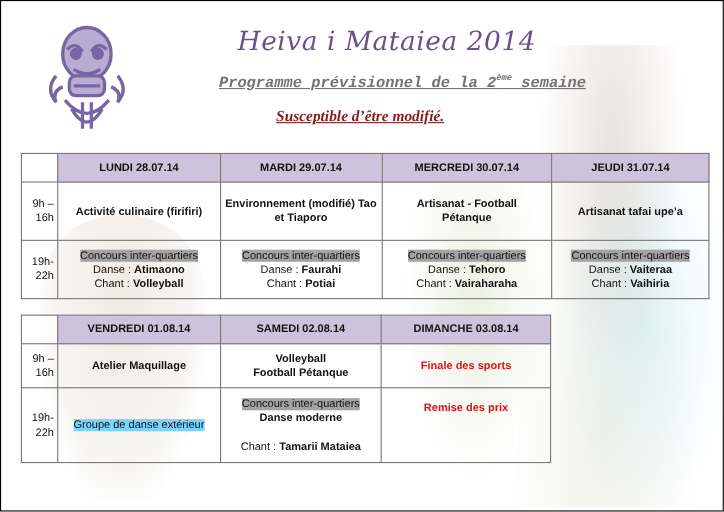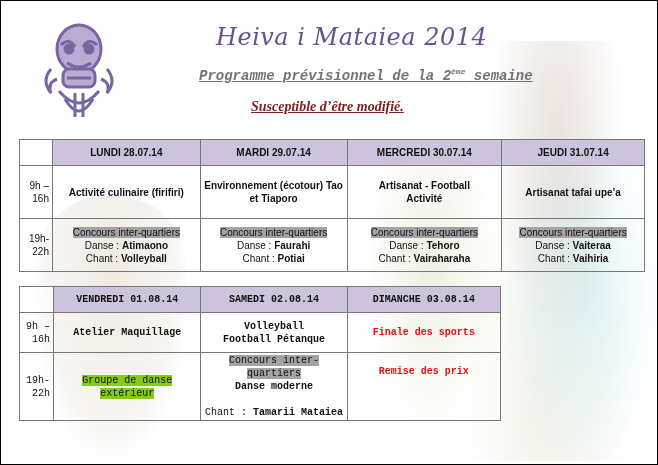--- a/index.html
+++ b/index.html
@@ -14,24 +14,24 @@
   .subtitle{position:absolute;left:198px;top:66px;font-family:Liberation Mono, monospace;font-weight:bold;font-style:italic;font-size:14px;text-decoration:underline;color:#737373;white-space:nowrap;}
   .subtitle sup{font-size:8px;}
   .note{position:absolute;left:250px;top:98px;font-family:"Liberation Serif",serif;font-weight:bold;font-style:italic;font-size:14px;text-decoration:underline;color:#7f1d1d;}
   table.sched{position:absolute;border-collapse:collapse;font-size:10px;color:#111;}
   table.sched td{border:1px solid #777;text-align:center;vertical-align:middle;padding:0 3px;line-height:13px;}
   table.sched td.hdr{background:#cdc3dd;font-weight:bold;height:25px;}
   table.sched td.corner{background:rgba(255,255,255,0.6);}
   table.sched td.time{text-align:right;padding-left:6px;}
   .bold{font-weight:bold;}
   .hl-cyan{background:#a3a3a3;}
-  .hl-yellow{background:#84cc16;}
+  .hl-yellow{background:#7dd3fc;}
   .red{color:#e01010;font-weight:bold;}
   #t1{left:18px;top:138px;width:626px;}
-  #t2{left:18px;top:285px;width:482px;font-family:Liberation Mono, monospace;}
+  #t2{left:18px;top:285px;width:482px;}
 </style>
 </head>
 <body>
 
 <div class="frame">
   <div class="bg-girl"></div>
   <div class="bg-leaf"></div>
   <div class="bg-boy"></div>
 
   <svg class="logo" viewBox="0 0 80 104">
@@ -65,22 +65,22 @@
         <tr>
       <td class="hdr corner"></td>
       <td class="hdr">LUNDI 28.07.14</td>
       <td class="hdr">MARDI 29.07.14</td>
       <td class="hdr">MERCREDI 30.07.14</td>
       <td class="hdr">JEUDI 31.07.14</td>
     </tr>
     <tr style="height:53px">
       <td class="time"><span>9h –</span><br><span>16h</span></td>
       <td class="bold">Activité culinaire (firifiri)</td>
-      <td class="bold">Environnement (écotour) Tao et Tiaporo</td>
-      <td class="bold"><span>Artisanat - Football</span><br><span>Activité</span></td>
+      <td class="bold">Environnement (modifié) Tao et Tiaporo</td>
+      <td class="bold"><span>Artisanat - Football</span><br><span>Pétanque</span></td>
       <td class="bold">Artisanat tafai upe’a</td>
     </tr>
     <tr style="height:53px">
       <td class="time"><span>19h-</span><br><span>22h</span></td>
       <td><span class="hl-cyan">Concours inter-quartiers</span><br><span>Danse : </span><b>Atimaono</b><br><span>Chant : </span><b>Volleyball</b></td>
       <td><span class="hl-cyan">Concours inter-quartiers</span><br><span>Danse : </span><b>Faurahi</b><br><span>Chant : </span><b>Potiai</b></td>
       <td><span class="hl-cyan">Concours inter-quartiers</span><br><span>Danse : </span><b>Tehoro</b><br><span>Chant : </span><b>Vairaharaha</b></td>
       <td><span class="hl-cyan">Concours inter-quartiers</span><br><span>Danse : </span><b>Vaiteraa</b><br><span>Chant : </span><b>Vaihiria</b></td>
     </tr>
   </tbody>

